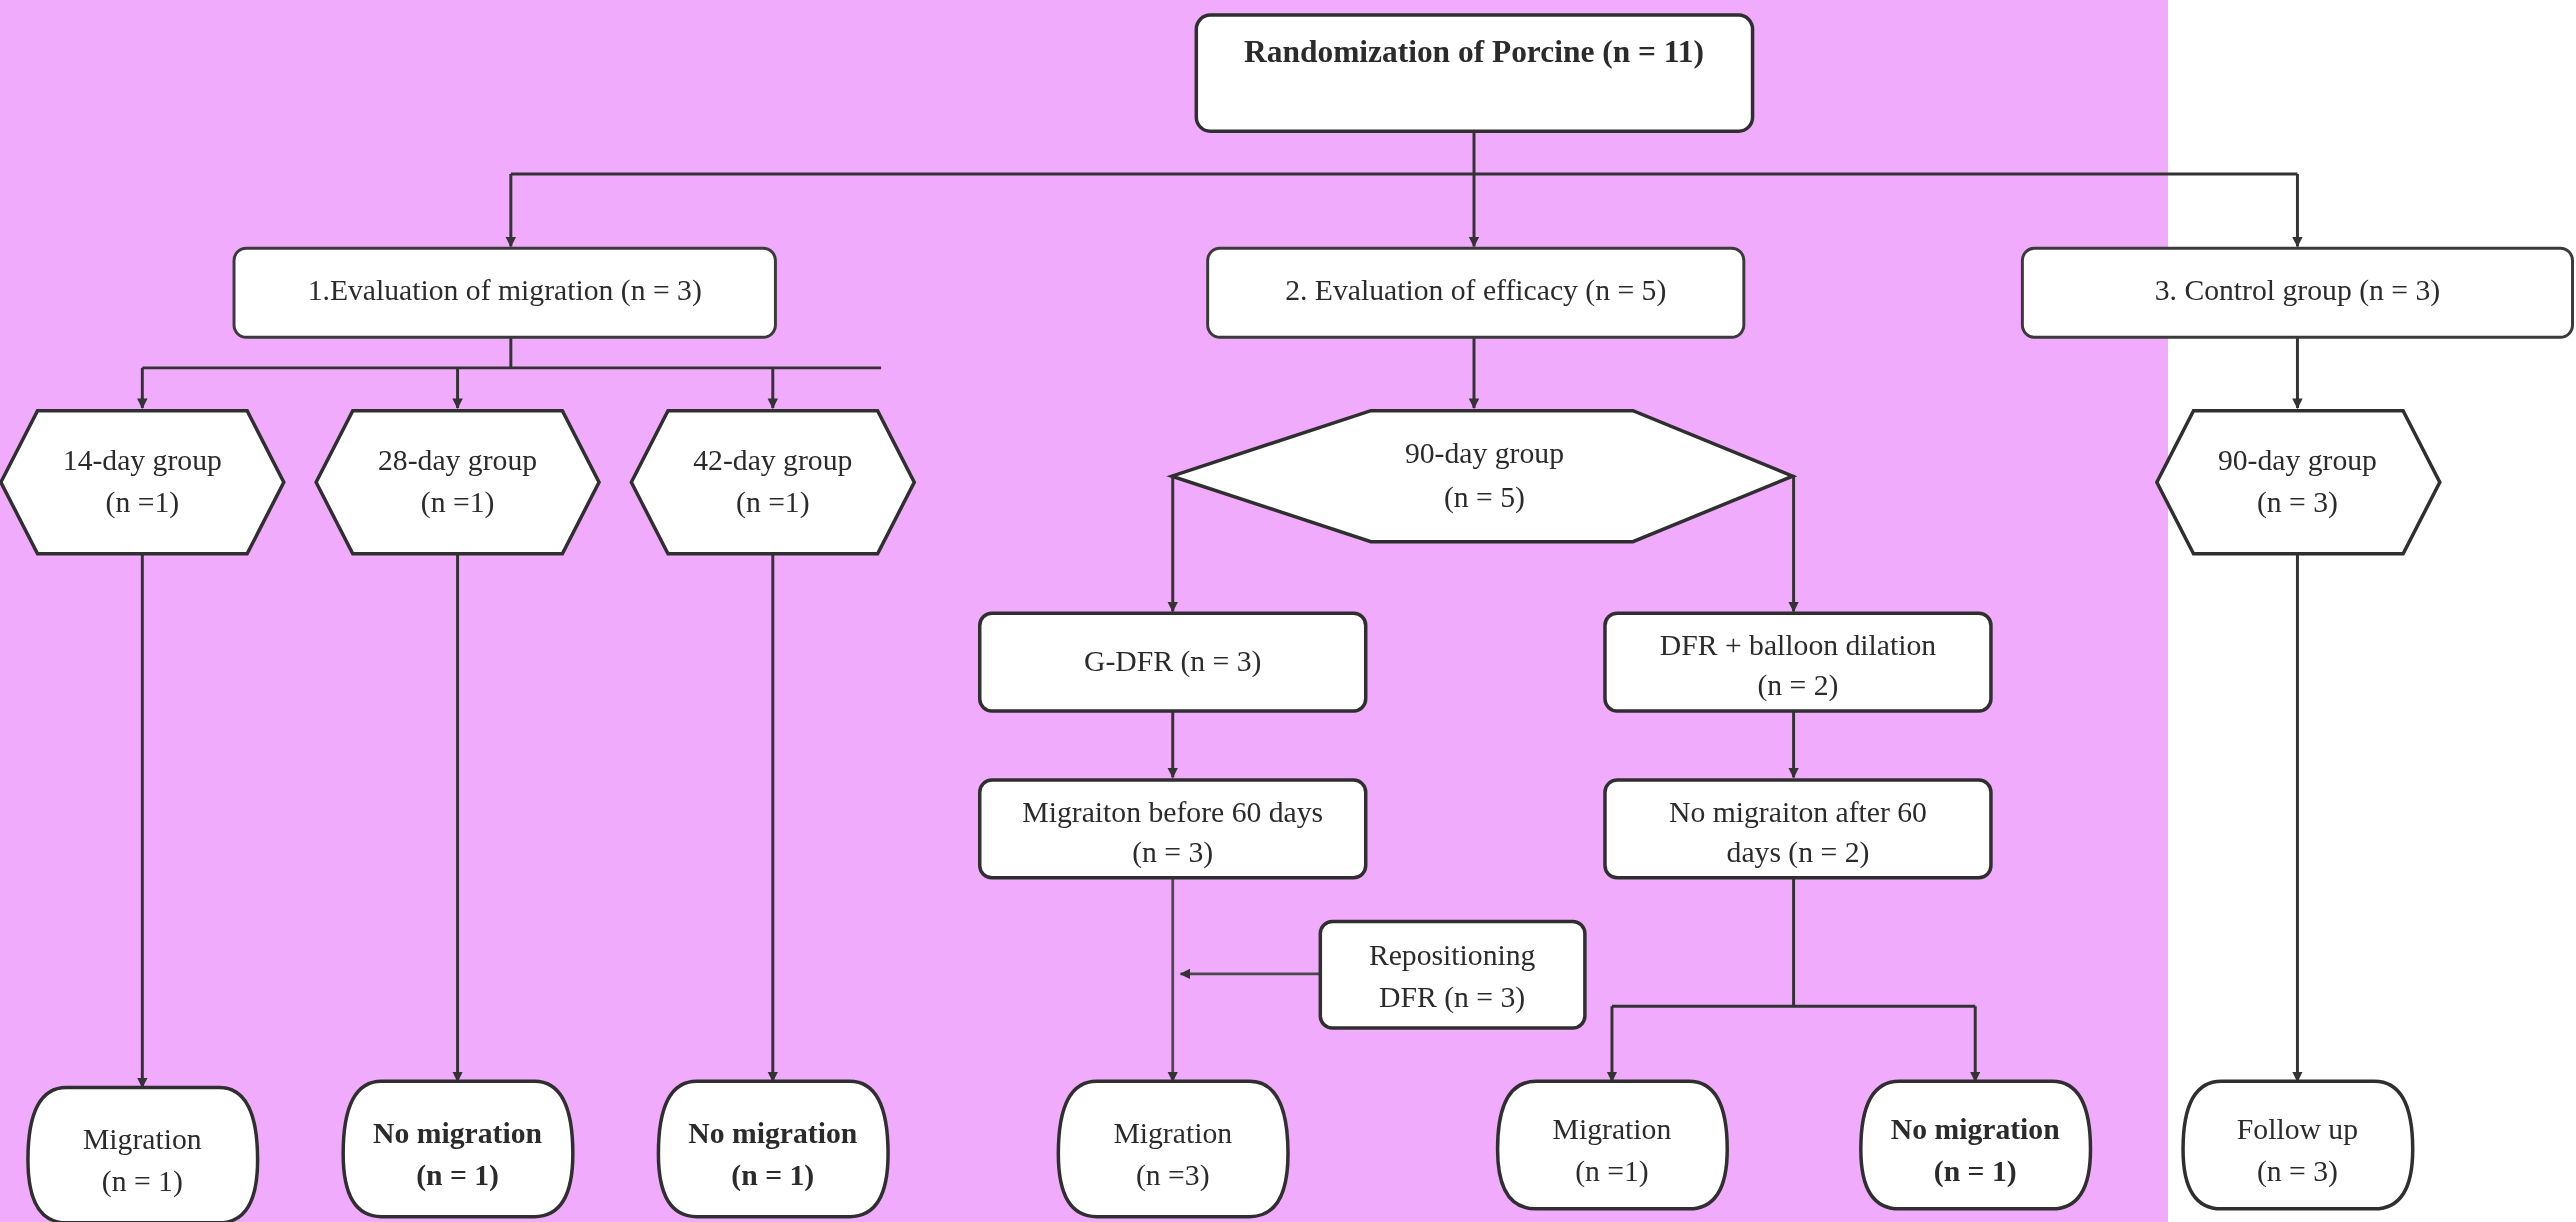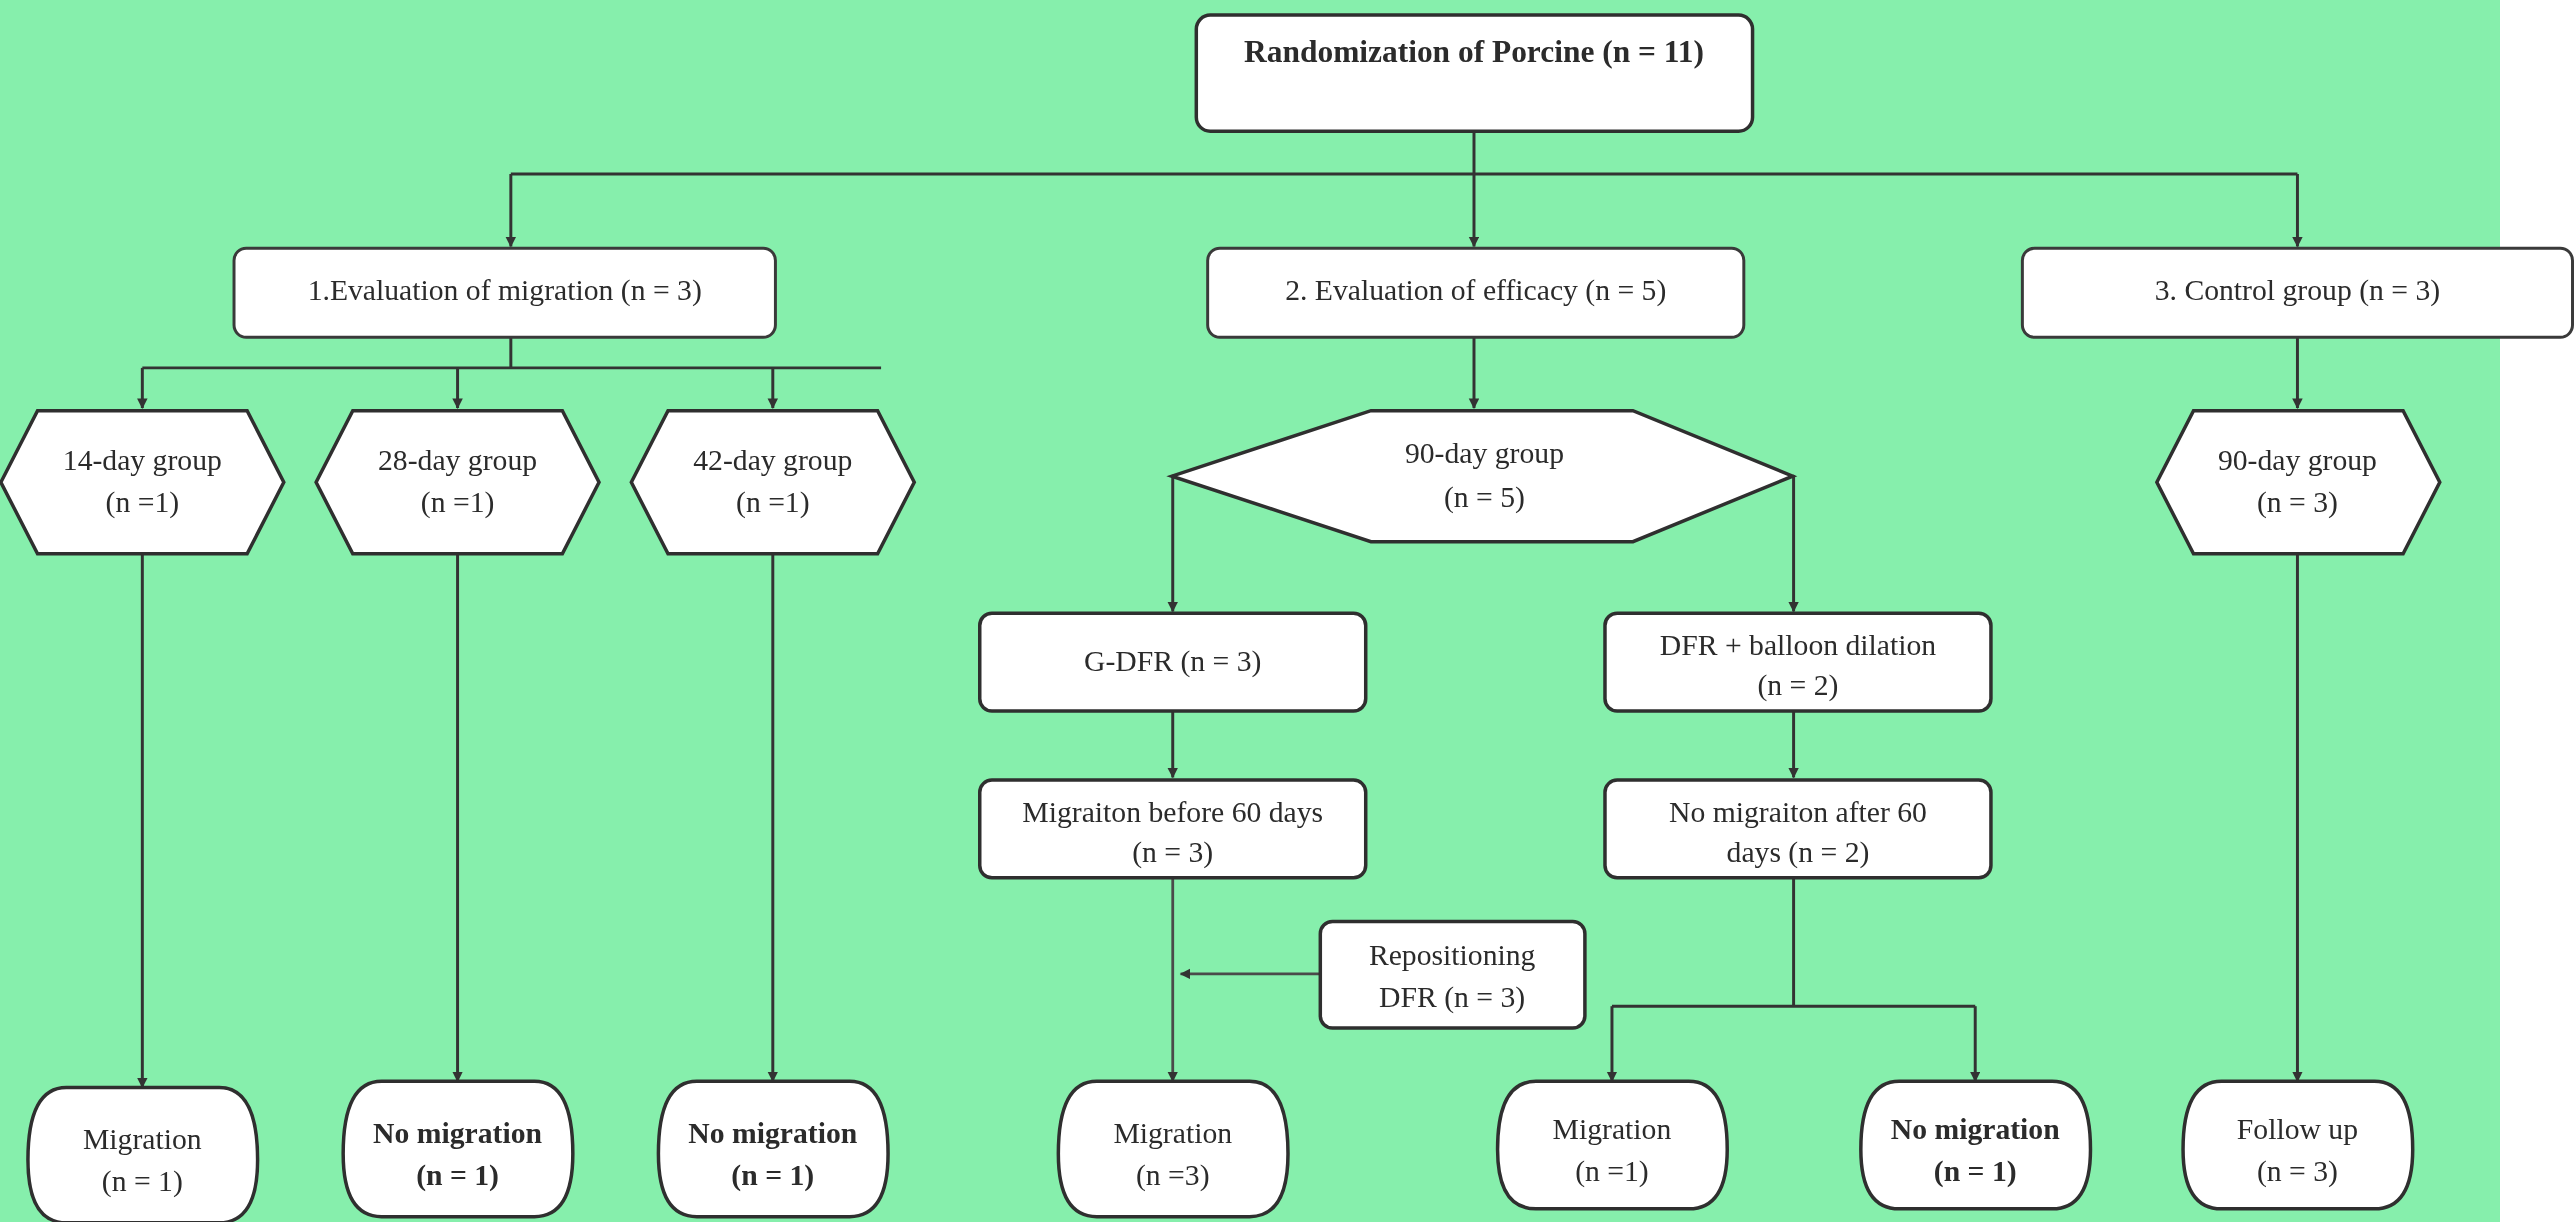--- a/index.html
+++ b/index.html
@@ -2,21 +2,21 @@
 <html style="font-size:14px"><head>
 <meta charset="utf-8">
 <style>
   html,body{margin:0;padding:0;background:#ffffff;}
   body{
     width:2576px;height:1223px;
     font-family:"Liberation Serif", serif;
     color:#2b2b2b;
     overflow:hidden;
   }
-  #chart-root{position:relative;width:2500px;height:1223px;background:#86efac;}
+  #chart-root{position:relative;width:2168px;height:1223px;background:#f0abfc;}
   svg#flow{position:absolute;left:0;top:0;width:2576px;height:1223px;display:block;}
   .shape-stroke{stroke:#2f2f2f;stroke-width:4;fill:#ffffff;}
   .shape-stroke-thin{stroke:#3a3a3a;stroke-width:3.4;fill:#ffffff;}
   .conn{stroke:#4a4a4a;stroke-width:3.2;fill:none;stroke-linecap:butt;stroke-linejoin:round;}
   .conn-dark{stroke:#333333;stroke-width:3.4;fill:none;stroke-linejoin:round;}
   .arrowfill{fill:#333333;}
   text{fill:#2b2b2b;font-family:"Liberation Serif", serif;}
   .t{font-size:34px;}
   .t-bold{font-size:34px;font-weight:bold;}
   .t-title{font-size:36px;font-weight:bold;}

